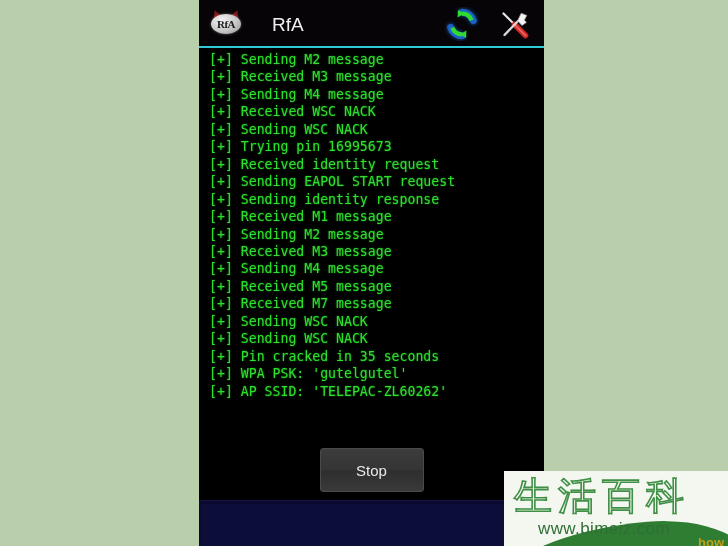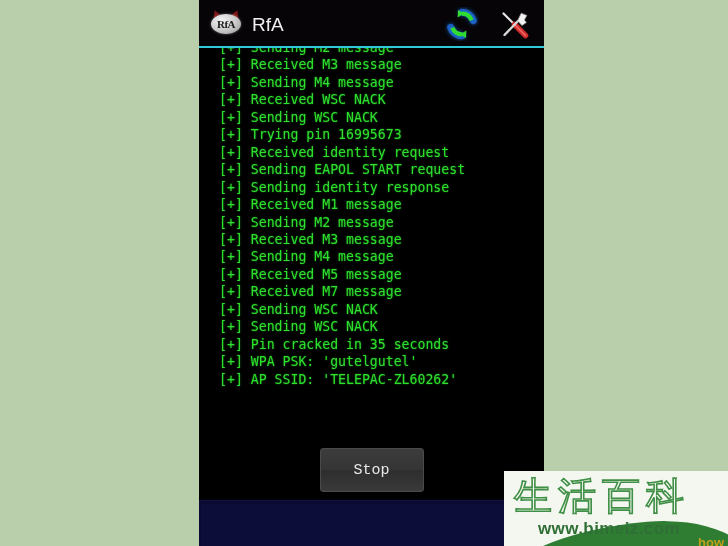--- a/index.html
+++ b/index.html
@@ -26,20 +26,21 @@
   }
 
   
   #titlebar {
     position: absolute;
     left: 0; top: 0;
     width: 345px; height: 48px;
     background: #060406;
     display: flex;
     align-items: center;
+    gap: 20px;
   }
   #titlebar::after {
     content: "";
     position: absolute;
     left: 0; right: 0; bottom: 0;
     height: 2px;
     background: #2ec8d8;
   }
 
   .app-icon {
@@ -92,25 +93,25 @@
   }
   .tb-btn {
     width: 52px; height: 46px;
     display: flex; align-items: center; justify-content: center;
     cursor: pointer;
   }
 
   
   #log {
     position: absolute;
-    left: 16px; top: 48px;
+    left: 6px; top: 48px;
     width: 345px; height: 452px;
     background: #000000;
     padding-left: 4px;
-    padding-top: 0;
+    padding-top: 12px;
     overflow: hidden;
   }
   .log-line {
     font-family: "DejaVu Sans Mono", "Liberation Mono", monospace;
     font-size: 13.2px;
     line-height: 17.45px;
     color: #2de02d;
     white-space: pre;
     text-shadow: 0 0 2px rgba(45,224,45,0.55);
     letter-spacing: 0px;
@@ -124,21 +125,21 @@
     width: 345px;
     display: flex; justify-content: center;
   }
   #stop-button {
     width: 104px; height: 44px;
     background: linear-gradient(to bottom, #3c3c3c 0%, #353535 48%, #2e2e2e 52%, #3a3a3a 100%);
     border: 1px solid #4a4a4a;
     border-radius: 3px;
     color: #e8e8e8;
     font-size: 15px;
-    font-family: Liberation Mono, monospace;
+    font-family: Liberation Sans, sans-serif;
     display: flex; align-items: center; justify-content: center;
     cursor: pointer;
     box-shadow: 0 1px 2px rgba(0,0,0,.7);
   }
 
   
   #navbar {
     position: absolute;
     left: 0; top: 500px;
     width: 345px; height: 46px;
@@ -188,21 +189,21 @@
     color: transparent;
     -webkit-text-stroke: 1.6px #3f8f46;
     white-space: nowrap;
     line-height: 1.15;
   }
   #watermark .wm-url {
     position: absolute;
     left: 34px; top: 48px;
     font-family: "Liberation Sans", sans-serif;
     font-size: 17px;
-    font-weight: bold;
+    font-weight: normal;
     color: #2f6f36;
     letter-spacing: 0.4px;
     white-space: nowrap;
   }
   #watermark .wm-sub {
     position: absolute;
     right: 4px; bottom: 4px;
     font-family: "Liberation Sans", sans-serif;
     font-size: 13px;
     font-weight: bold;

